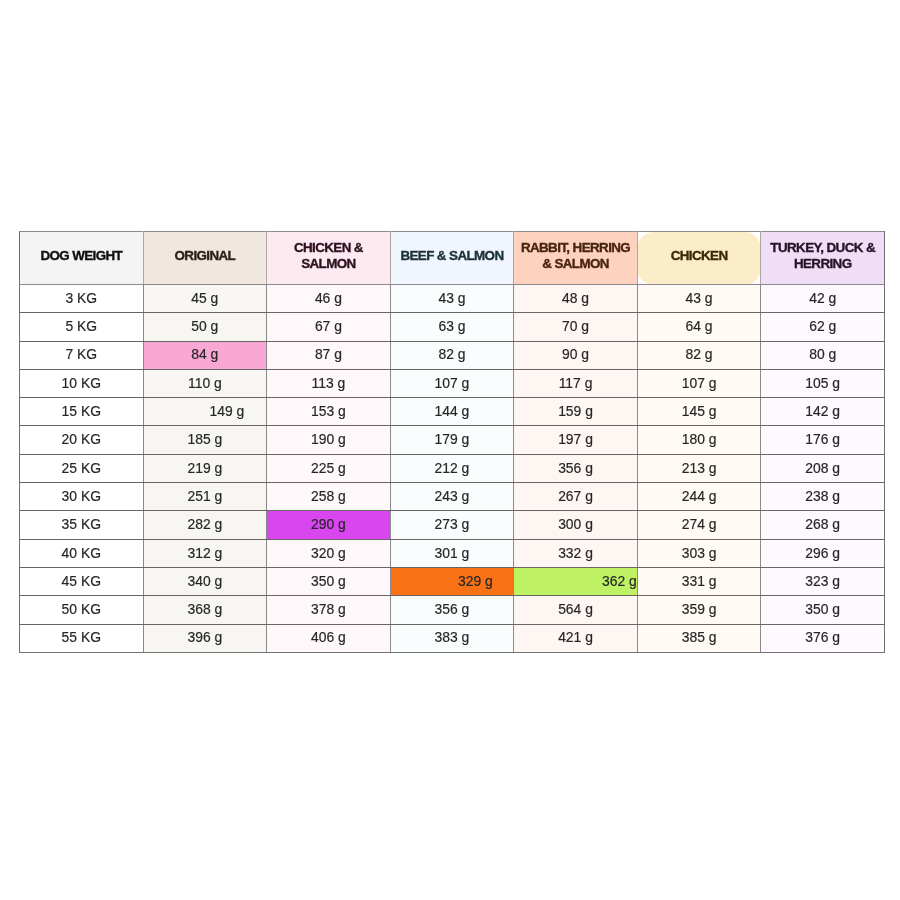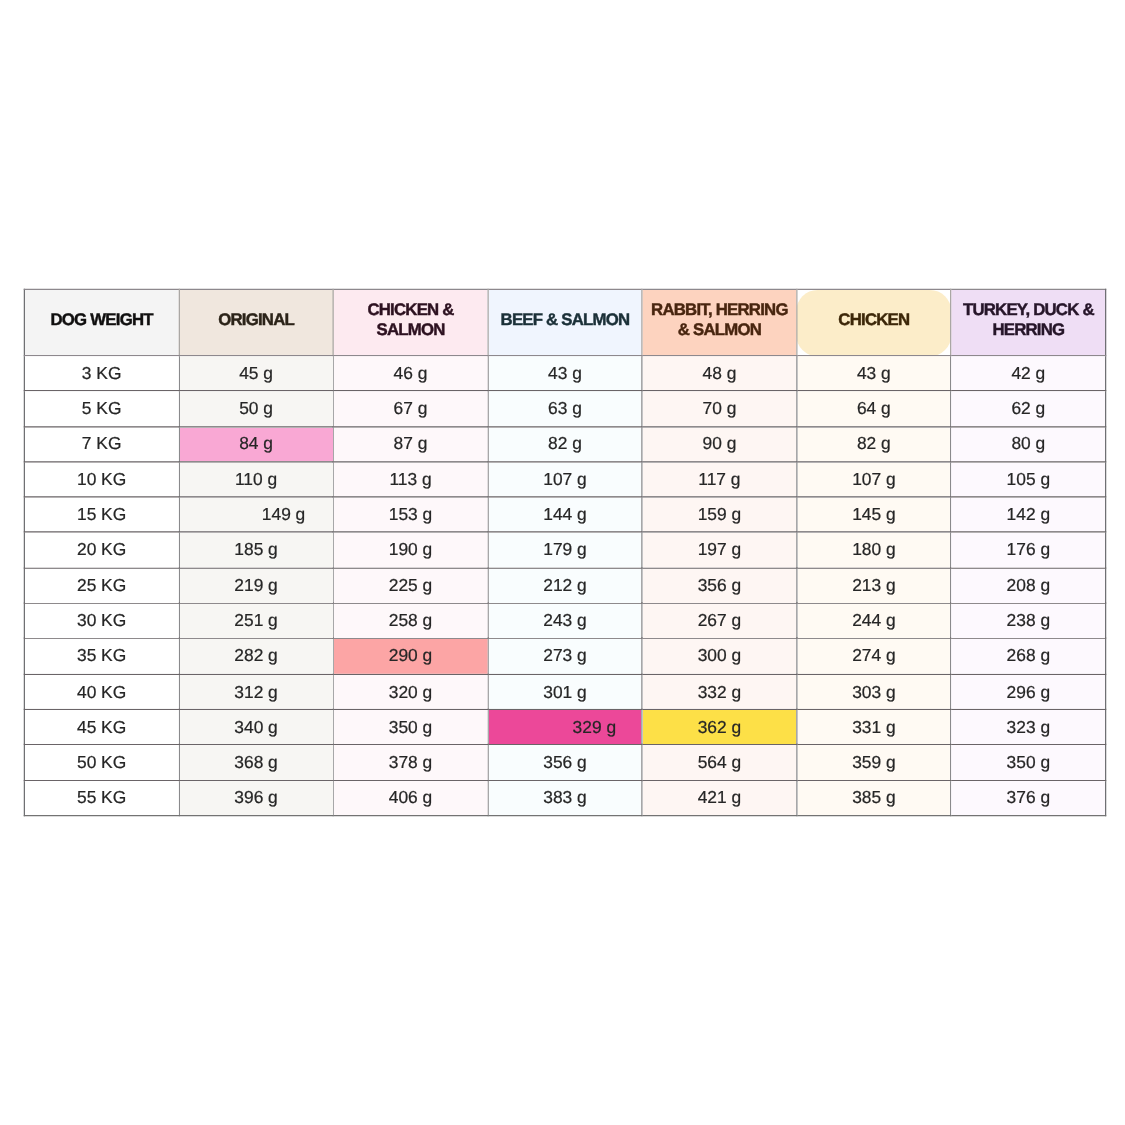--- a/index.html
+++ b/index.html
@@ -295,21 +295,21 @@
             <span class="cv">238 g</span>
           </td>
         </tr>
         <tr>
           <td class="c0 wcell" style="background: rgb(255, 255, 255); color: rgb(38, 38, 38); border-color: rgb(106, 100, 103) rgb(138, 138, 140) rgb(106, 100, 103) rgb(111, 112, 115);">
             <span class="cv">35 KG</span>
           </td>
           <td class="c1" style="background: rgb(247, 246, 243); color: rgb(38, 38, 38); border-color: rgb(106, 100, 103) rgb(138, 138, 140);">
             <span class="cv">282 g</span>
           </td>
-          <td class="c2" style="background: #fca5a5; color: rgb(38, 38, 38); border-color: rgb(106, 100, 103) rgb(138, 138, 140);">
+          <td class="c2" style="background: #d946ef; color: rgb(38, 38, 38); border-color: rgb(106, 100, 103) rgb(138, 138, 140);">
             <span class="cv">290 g</span>
           </td>
           <td class="c3" style="background: rgb(249, 253, 254); color: rgb(38, 38, 38); border-color: rgb(106, 100, 103) rgb(138, 138, 140);">
             <span class="cv">273 g</span>
           </td>
           <td class="c4" style="background: rgb(254, 246, 243); color: rgb(38, 38, 38); border-color: rgb(106, 100, 103) rgb(138, 138, 140);">
             <span class="cv">300 g</span>
           </td>
           <td class="c5" style="background: rgb(255, 250, 243); color: rgb(38, 38, 38); border-color: rgb(106, 100, 103) rgb(138, 138, 140);">
             <span class="cv">274 g</span>
@@ -344,24 +344,24 @@
         <tr>
           <td class="c0 wcell" style="background: rgb(255, 255, 255); color: rgb(38, 38, 38); border-color: rgb(106, 100, 103) rgb(138, 138, 140) rgb(106, 100, 103) rgb(111, 112, 115);">
             <span class="cv">45 KG</span>
           </td>
           <td class="c1" style="background: rgb(247, 246, 243); color: rgb(38, 38, 38); border-color: rgb(106, 100, 103) rgb(138, 138, 140);">
             <span class="cv">340 g</span>
           </td>
           <td class="c2" style="background: rgb(254, 248, 250); color: rgb(38, 38, 38); border-color: rgb(106, 100, 103) rgb(138, 138, 140);">
             <span class="cv">350 g</span>
           </td>
-          <td class="c3" style="background: #ec4899; color: rgb(38, 38, 38); border-color: rgb(106, 100, 103) rgb(138, 138, 140); padding-left: 47px;">
+          <td class="c3" style="background: #f97316; color: rgb(38, 38, 38); border-color: rgb(106, 100, 103) rgb(138, 138, 140); padding-left: 47px;">
             <span class="cv">329 g</span>
           </td>
-          <td class="c4" style="background: #fde047; color: rgb(38, 38, 38); border-color: rgb(106, 100, 103) rgb(138, 138, 140);">
+          <td class="c4" style="background: #bef264; color: rgb(38, 38, 38); border-color: rgb(106, 100, 103) rgb(138, 138, 140); text-align: right;">
             <span class="cv">362 g</span>
           </td>
           <td class="c5" style="background: rgb(255, 250, 243); color: rgb(38, 38, 38); border-color: rgb(106, 100, 103) rgb(138, 138, 140);">
             <span class="cv">331 g</span>
           </td>
           <td class="c6" style="background: rgb(253, 249, 254); color: rgb(38, 38, 38); border-color: rgb(106, 100, 103) rgb(111, 112, 115) rgb(106, 100, 103) rgb(138, 138, 140);">
             <span class="cv">323 g</span>
           </td>
         </tr>
         <tr>

